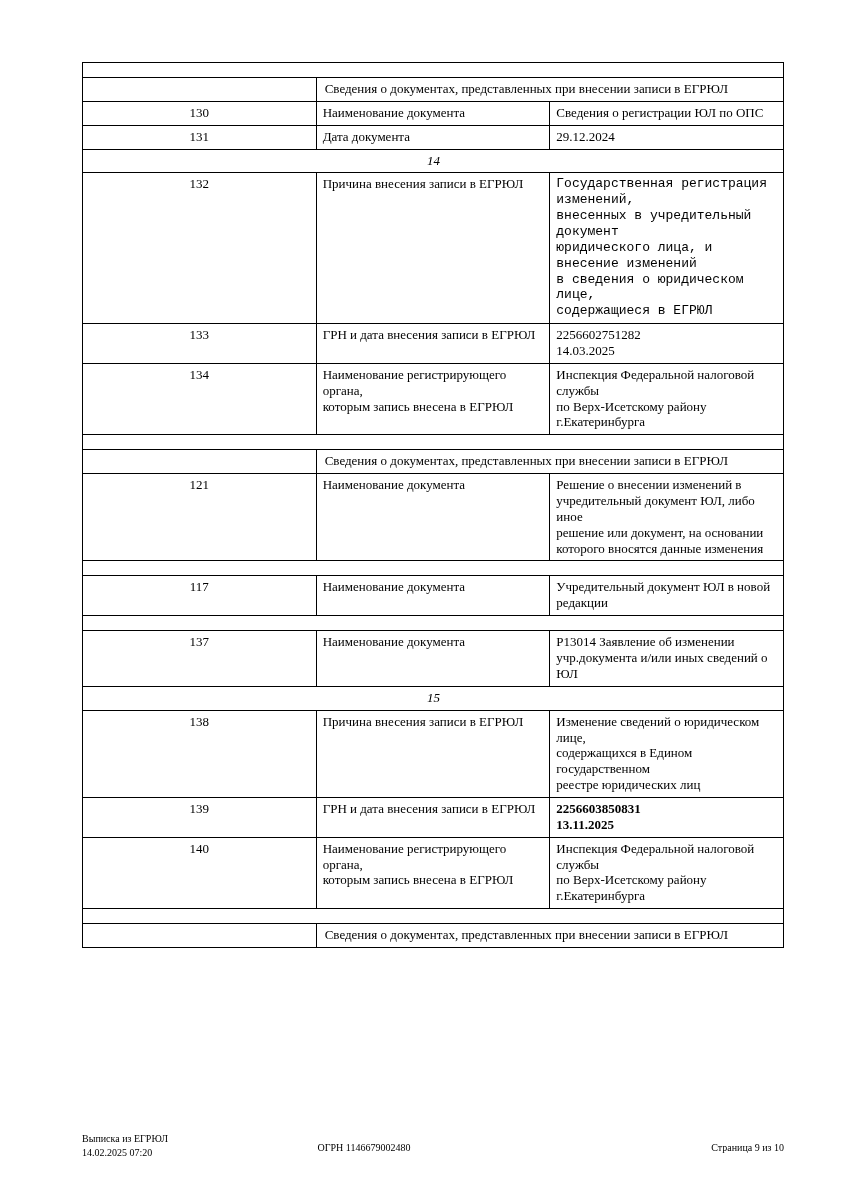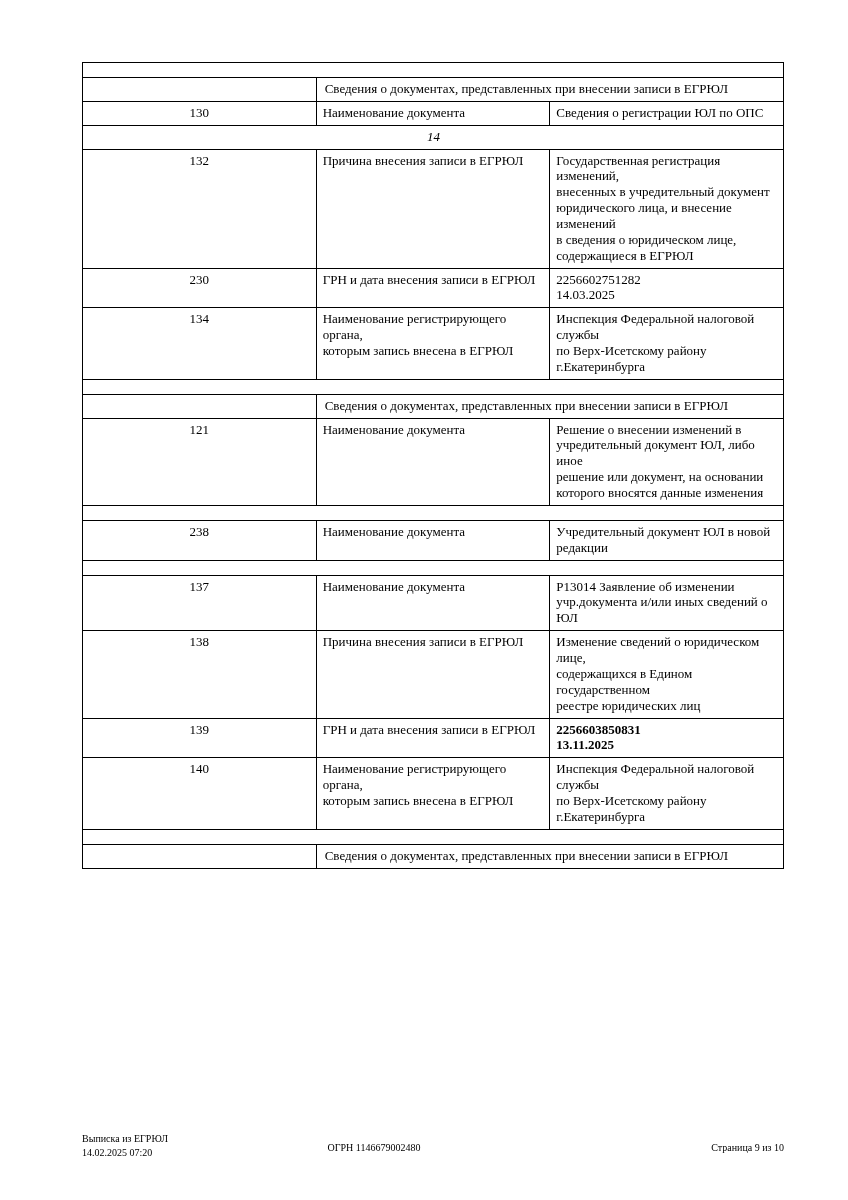--- a/index.html
+++ b/index.html
@@ -79,21 +79,21 @@
     color: #000;
   }
   .footer-left {
     position: absolute;
     left: 82px;
     top: 0;
     line-height: 1.35;
   }
   .footer-center {
     position: absolute;
-    left: 10px;
+    left: 0;
     top: 10px;
     width: 728px;
     text-align: center;
   }
   .footer-right {
     position: absolute;
     right: 64px;
     top: 10px;
     text-align: right;
   }
@@ -111,33 +111,38 @@
         <tr>
           <td class="num"></td>
           <td colspan="2" class="section-head">Сведения о документах, представленных при внесении записи в ЕГРЮЛ</td>
         </tr>
         <tr>
           <td class="num">130</td>
           <td class="label">Наименование документа</td>
           <td class="value">Сведения о регистрации ЮЛ по ОПС</td>
         </tr>
         <tr>
+          <td class="num">131</td>
+          <td class="label">Дата документа</td>
+          <td class="value">29.12.2024</td>
+        </tr>
+        <tr>
           <td colspan="3" class="group-number">14</td>
         </tr>
         <tr>
           <td class="num">132</td>
           <td class="label">Причина внесения записи в ЕГРЮЛ</td>
-          <td class="value" style="white-space: pre-line;">Государственная регистрация изменений,
+          <td class="value" style="white-space: pre-line; font-family: Liberation Mono, monospace;">Государственная регистрация изменений,
 внесенных в учредительный документ
 юридического лица, и внесение изменений
 в сведения о юридическом лице,
 содержащиеся в ЕГРЮЛ</td>
         </tr>
         <tr>
-          <td class="num">230</td>
+          <td class="num">133</td>
           <td class="label">ГРН и дата внесения записи в ЕГРЮЛ</td>
           <td class="value" style="white-space: pre-line; margin-top: 40px;">2256602751282
 14.03.2025</td>
         </tr>
         <tr>
           <td class="num">134</td>
           <td class="label" style="white-space: pre-line;">Наименование регистрирующего органа,
 которым запись внесена в ЕГРЮЛ</td>
           <td class="value" style="white-space: pre-line;">Инспекция Федеральной налоговой службы
 по Верх-Исетскому району г.Екатеринбурга</td>
@@ -154,33 +159,36 @@
           <td class="label">Наименование документа</td>
           <td class="value" style="white-space: pre-line;">Решение о внесении изменений в
 учредительный документ ЮЛ, либо иное
 решение или документ, на основании
 которого вносятся данные изменения</td>
         </tr>
         <tr class="spacer">
           <td colspan="3" class="spacer-cell"></td>
         </tr>
         <tr>
-          <td class="num">238</td>
+          <td class="num">117</td>
           <td class="label">Наименование документа</td>
           <td class="value" style="white-space: pre-line;">Учредительный документ ЮЛ в новой
 редакции</td>
         </tr>
         <tr class="spacer">
           <td colspan="3" class="spacer-cell"></td>
         </tr>
         <tr>
           <td class="num">137</td>
           <td class="label">Наименование документа</td>
           <td class="value" style="white-space: pre-line; margin-top: 6px;">Р13014 Заявление об изменении
 учр.документа и/или иных сведений о ЮЛ</td>
+        </tr>
+        <tr>
+          <td colspan="3" class="group-number">15</td>
         </tr>
         <tr>
           <td class="num">138</td>
           <td class="label">Причина внесения записи в ЕГРЮЛ</td>
           <td class="value" style="white-space: pre-line;">Изменение сведений о юридическом лице,
 содержащихся в Едином государственном
 реестре юридических лиц</td>
         </tr>
         <tr>
           <td class="num">139</td>

